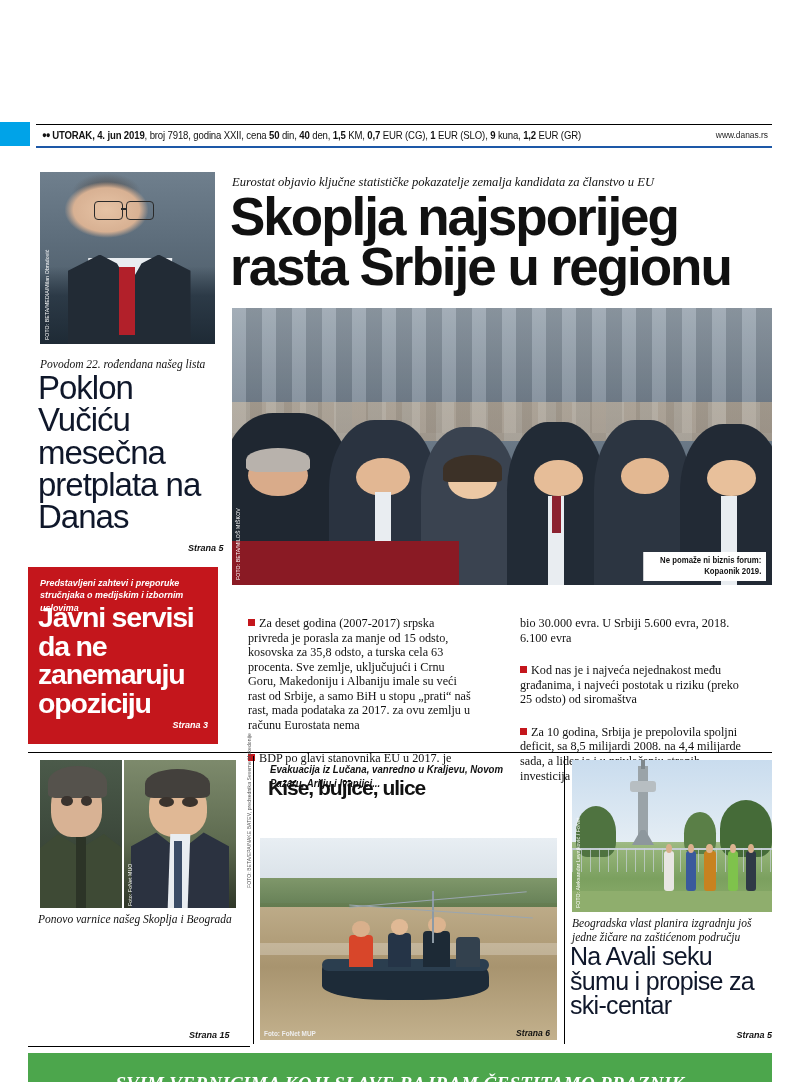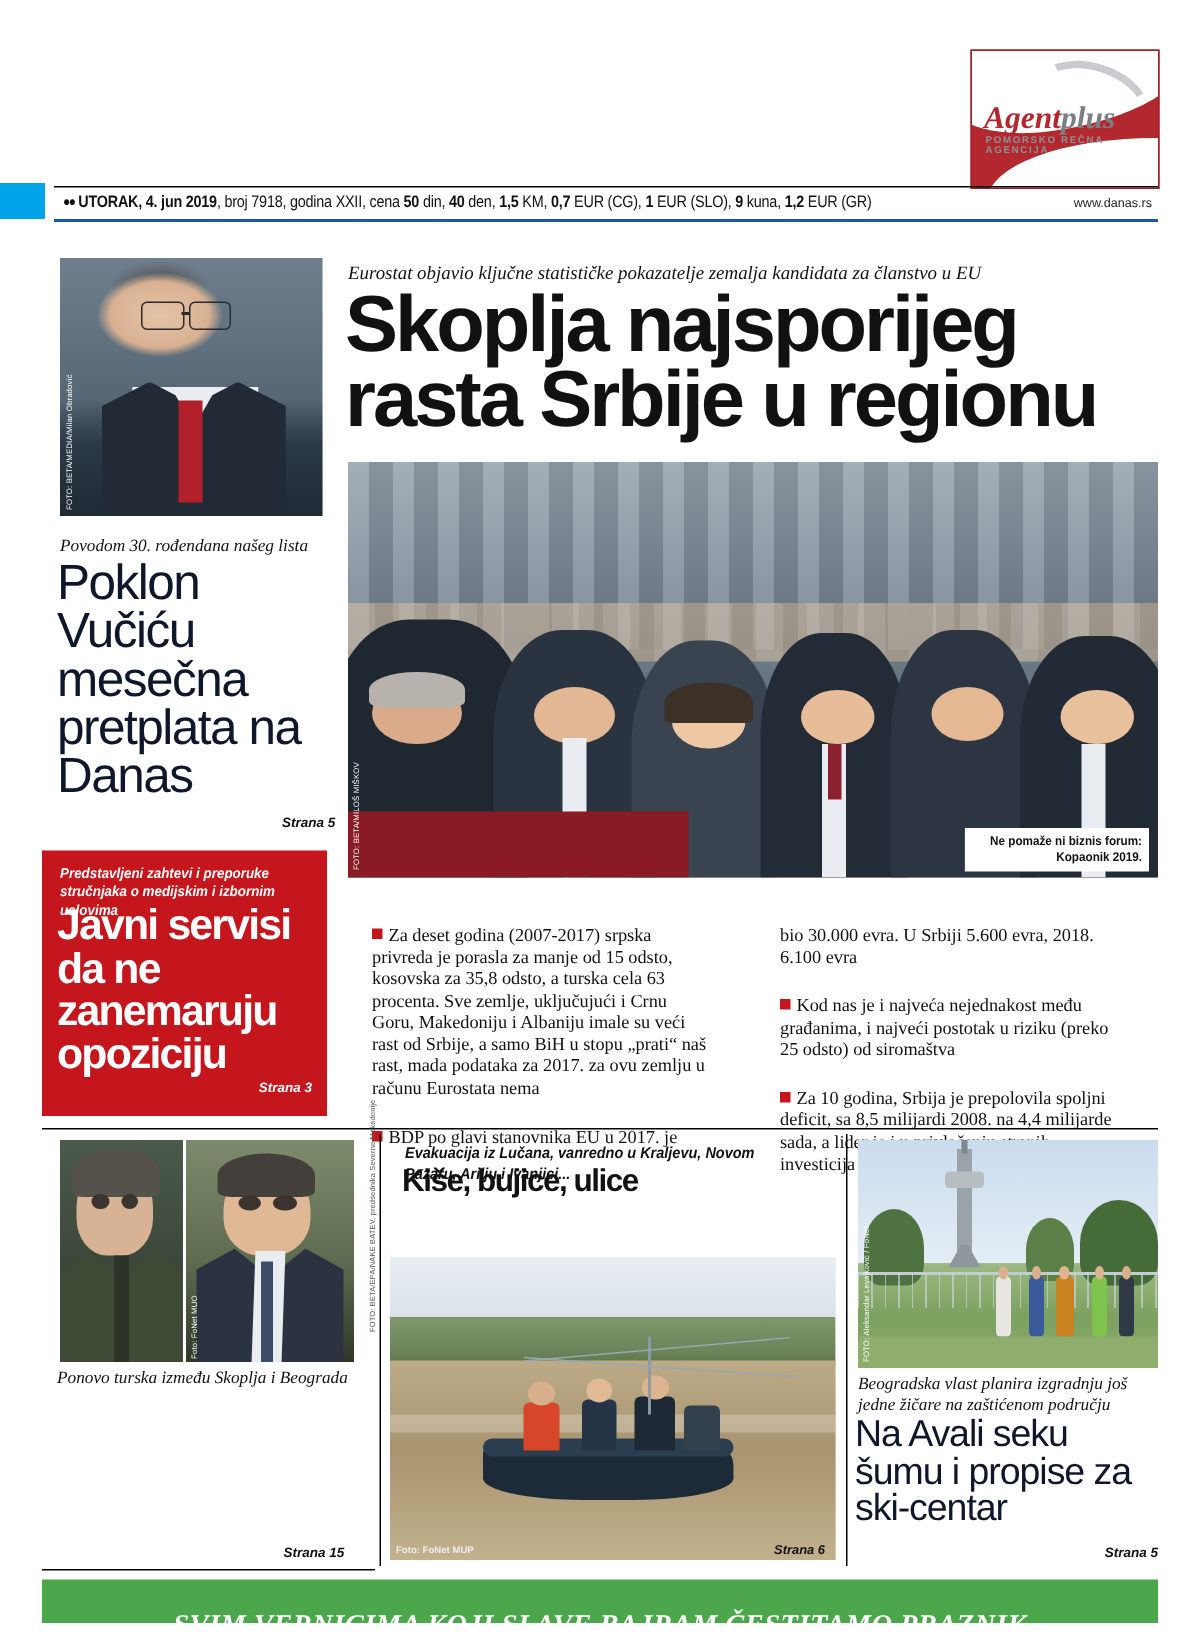--- a/index.html
+++ b/index.html
@@ -93,30 +93,20 @@
   .green{position:absolute;left:28px;top:1053px;width:744px;height:29px;background:#4ca64c;}
   .green span{position:absolute;left:0;right:0;top:20px;text-align:center;color:#fff;font-family:"Liberation Serif",serif;font-weight:bold;font-style:italic;font-size:19px;letter-spacing:.3px;}
 </style>
 </head>
 <body>
 
 <div class="page">
 
   <div class="masthead">
 
-    <div class="adbox">
-      <div class="swoosh"></div>
-      <div class="swoosh2"></div>
-      <div class="arc"></div>
-      <div class="ad-name">
-        <span class="a1">Agent</span><span class="a2">plus</span>
-      </div>
-      <div class="ad-sub">POMORSKO REČNA AGENCIJA</div>
-      <div class="ad-url">www.agentplus-group.com</div>
-    </div>
   </div>
 
   <div class="bluesq"></div>
 
   <div class="dateline">
     <div class="txt">
       <span class="bull">●●</span>
       <b>UTORAK,</b><span> </span><b>4. jun 2019</b><span>, broj 7918, godina XXII, cena </span><b>50</b><span> din, </span><b>40</b><span> den, </span><b>1,5</b><span> KM, </span><b>0,7</b><span> EUR (CG), </span><b>1</b><span> EUR (SLO), </span><b>9</b><span> kuna, </span><b>1,2</b><span> EUR (GR)</span>
     </div>
     <div class="site">www.danas.rs</div>
@@ -129,21 +119,21 @@
         linear-gradient(180deg,rgba(90,110,130,0) 55%,#2c3a47 72%,#1e2a35 100%);"></div>
     <div style="position:absolute;left:26%;top:50%;width:48%;height:50%;background:#e9edf1;transform:skewX(-3deg);"></div>
     <div style="position:absolute;left:16%;top:48%;width:70%;height:52%;background:#222b35;clip-path:polygon(0 18%,26% 0,40% 10%,50% 34%,60% 10%,74% 0,100% 18%,100% 100%,0 100%);"></div>
     <div style="position:absolute;left:45%;top:55%;width:9%;height:40%;background:#b2202a;"></div>
     <div style="position:absolute;left:31%;top:17%;width:15%;height:10%;border:1.6px solid #2a2a2a;border-radius:4px;"></div>
     <div style="position:absolute;left:49%;top:17%;width:15%;height:10%;border:1.6px solid #2a2a2a;border-radius:4px;"></div>
     <div style="position:absolute;left:46%;top:21%;width:3%;height:1.6px;background:#2a2a2a;"></div>
     <div class="credit-v" style="left:4px;top:168px;">FOTO: BETA/MEDIA/Milan Obradović</div>
   </div>
 
-  <div class="kicker l-kicker">Povodom 30. rođendana našeg lista</div>
+  <div class="kicker l-kicker">Povodom 22. rođendana našeg lista</div>
   <div class="hl l-head">Poklon Vučiću mesečna pretplata na Danas</div>
   <div class="strana l-strana">Strana 5</div>
 
   <div class="redbox">
     <div class="rk">Predstavljeni zahtevi i preporuke stručnjaka o medijskim i izbornim uslovima</div>
     <div class="rh">Javni servisi da ne zanemaruju opoziciju</div>
     <div class="rs">Strana 3</div>
   </div>
 
   <div class="kicker m-kicker">Eurostat objavio ključne statističke pokazatelje zemalja kandidata za članstvo u EU</div>
@@ -220,21 +210,21 @@
     <div style="position:absolute;left:22%;top:12%;width:52%;height:40%;background:#e0b895;border-radius:48% 48% 42% 42%;"></div>
     <div style="position:absolute;left:19%;top:6%;width:58%;height:20%;background:#43403c;border-radius:50% 50% 14% 14%;"></div>
     <div style="position:absolute;left:6%;top:48%;width:88%;height:52%;background:#2b3240;clip-path:polygon(0 20%,26% 2%,50% 26%,74% 2%,100% 20%,100% 100%,0 100%);"></div>
     <div style="position:absolute;left:40%;top:50%;width:18%;height:50%;background:#e9edf1;transform:skewX(-2deg);"></div>
     <div style="position:absolute;left:45%;top:55%;width:7%;height:45%;background:#3b4c66;"></div>
     <div style="position:absolute;left:31%;top:25%;width:14%;height:7%;background:#3b332d;border-radius:50%;"></div>
     <div style="position:absolute;left:52%;top:25%;width:14%;height:7%;background:#3b332d;border-radius:50%;"></div>
     <div class="credit-v" style="left:3px;top:146px;">Foto: FoNet MUO</div>
   </div>
 
-  <div class="kicker bl-kicker">Ponovo turska između Skoplja i Beograda</div>
+  <div class="kicker bl-kicker">Ponovo varnice našeg Skoplja i Beograda</div>
   <div class="strana bl-strana">Strana 15</div>
 
   <div class="credit-v" style="left:246px;top:888px;color:#555;font-size:5px;">FOTO: BETA/EPA/NAKE BATEV, predsednika Severne Makedonije</div>
 
   <div class="kicker-c mid-kicker">Evakuacija iz Lučana, vanredno u Kraljevu, Novom Pazaru, Arilju i Ivanjici...</div>
   <div class="hl-b mid-head">
     <span>Kiše, bujice, ulice</span><br>
   </div>
 
   <div class="photo ph-mid" style="background:linear-gradient(180deg,#dfe6ec 0%,#cfd8df 22%,#b9a88a 46%,#b09a78 70%,#c0ad8c 100%);">

